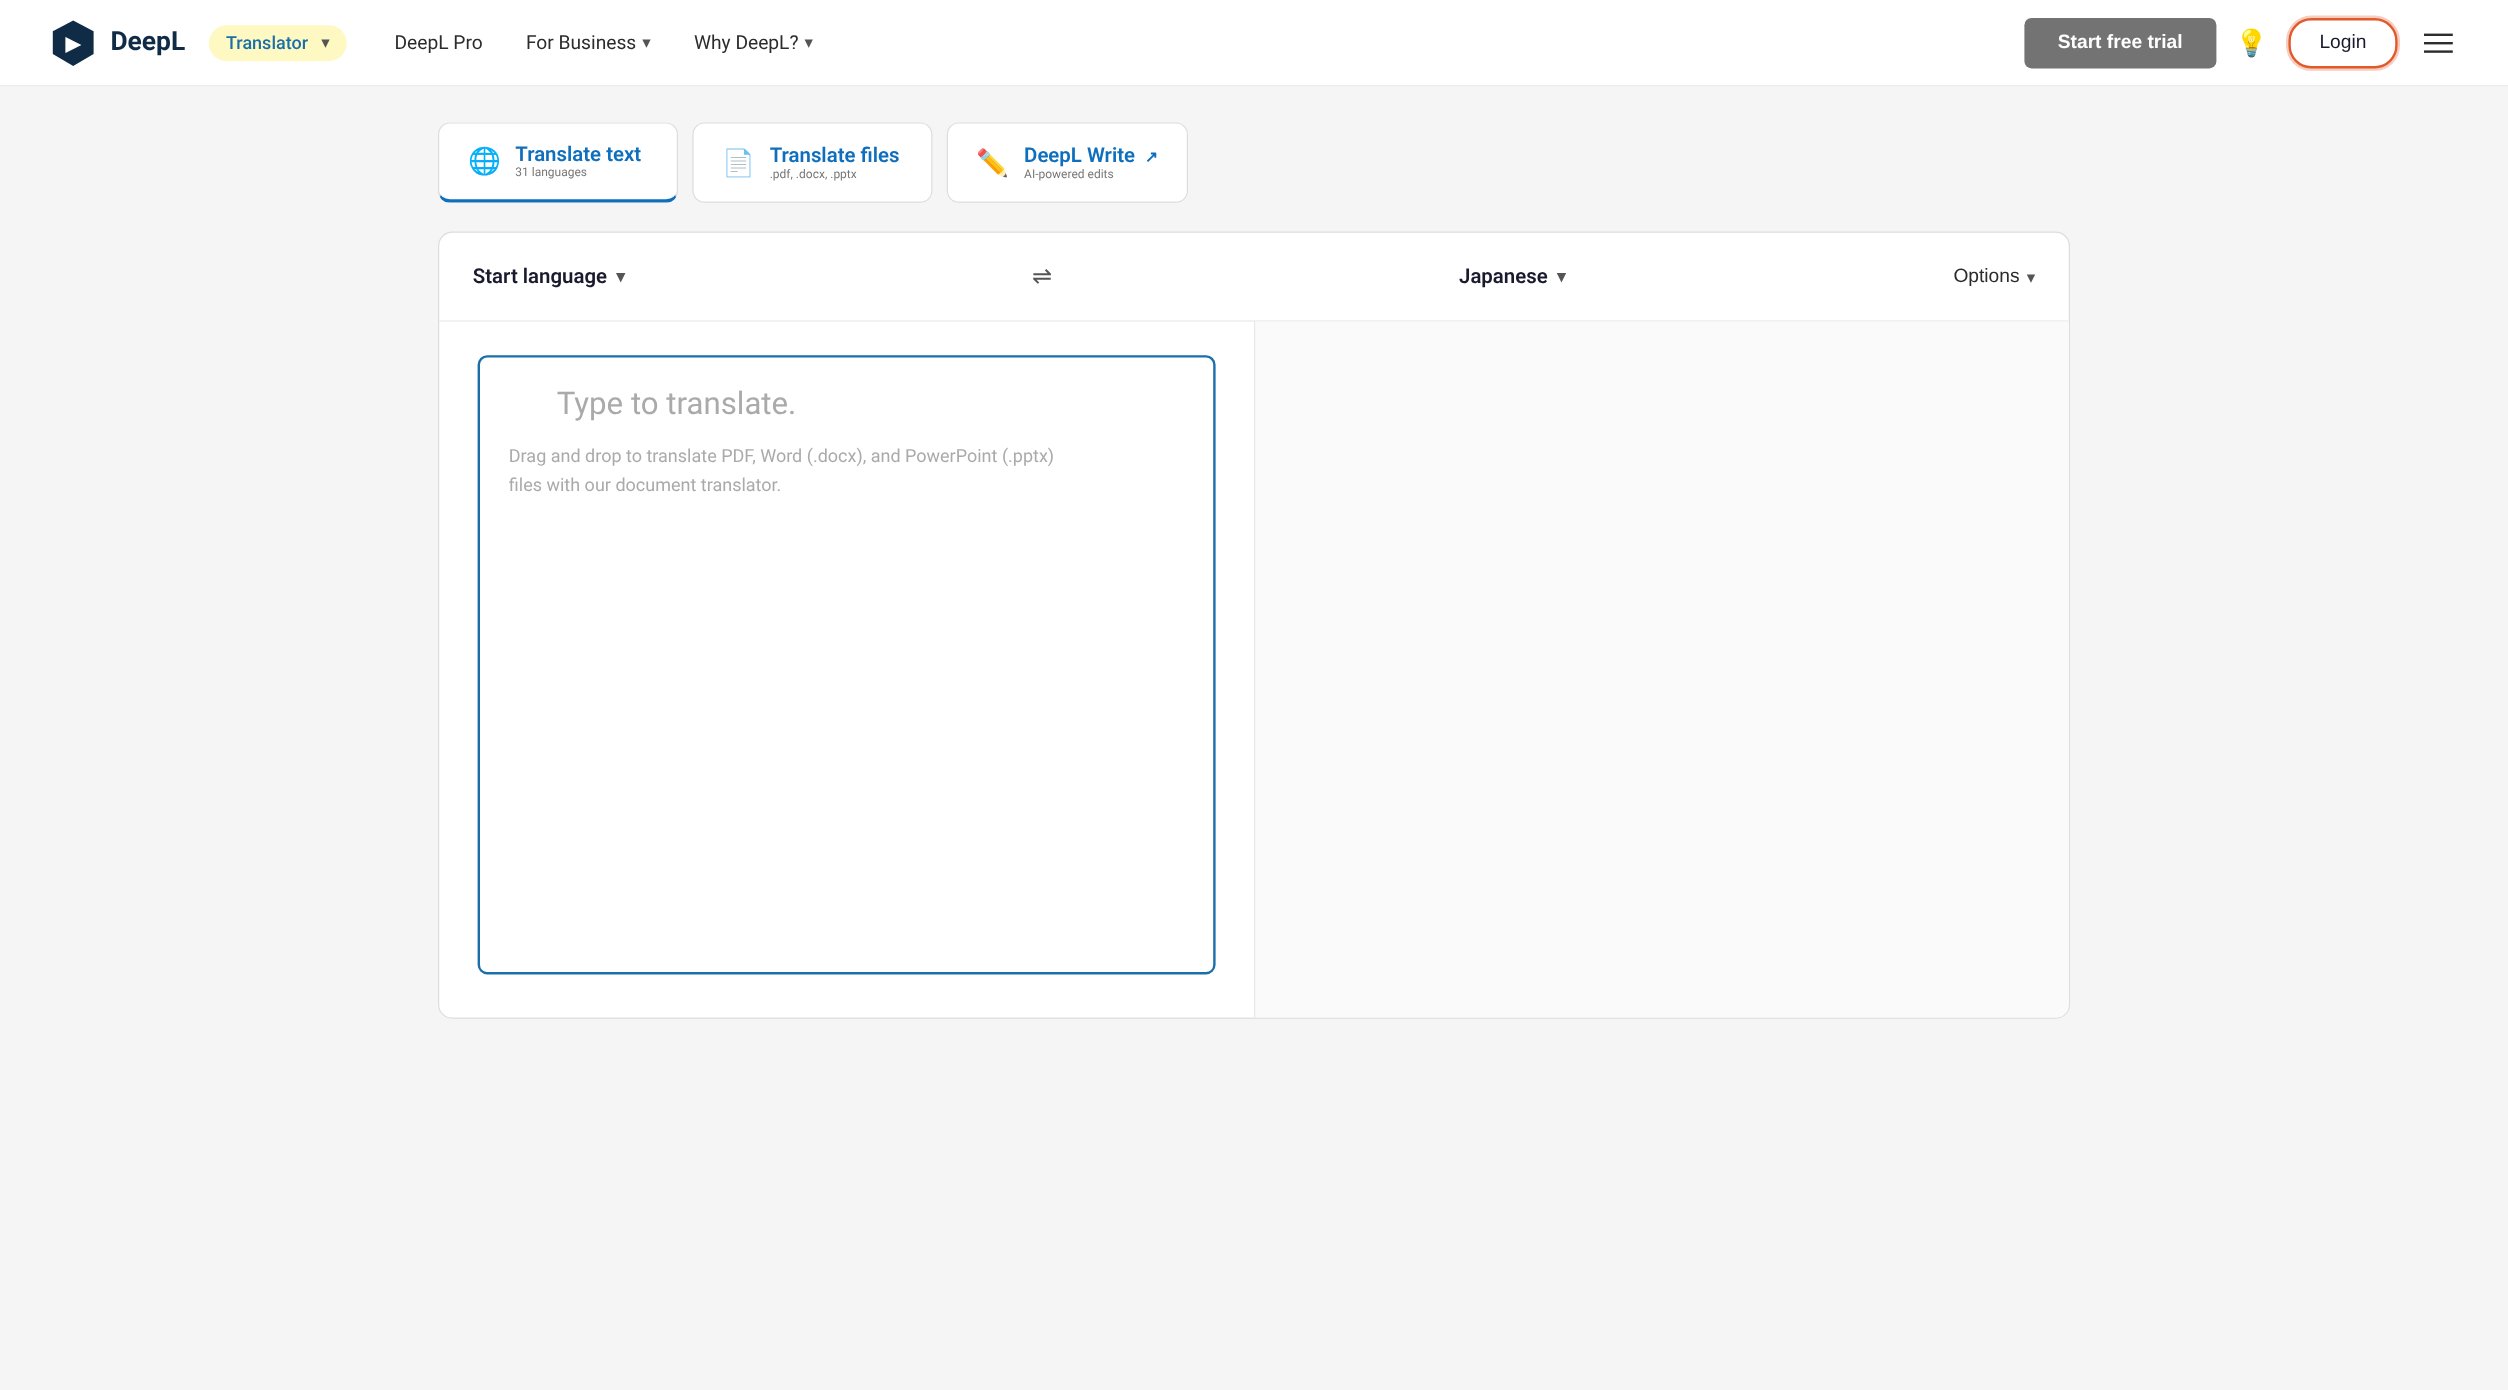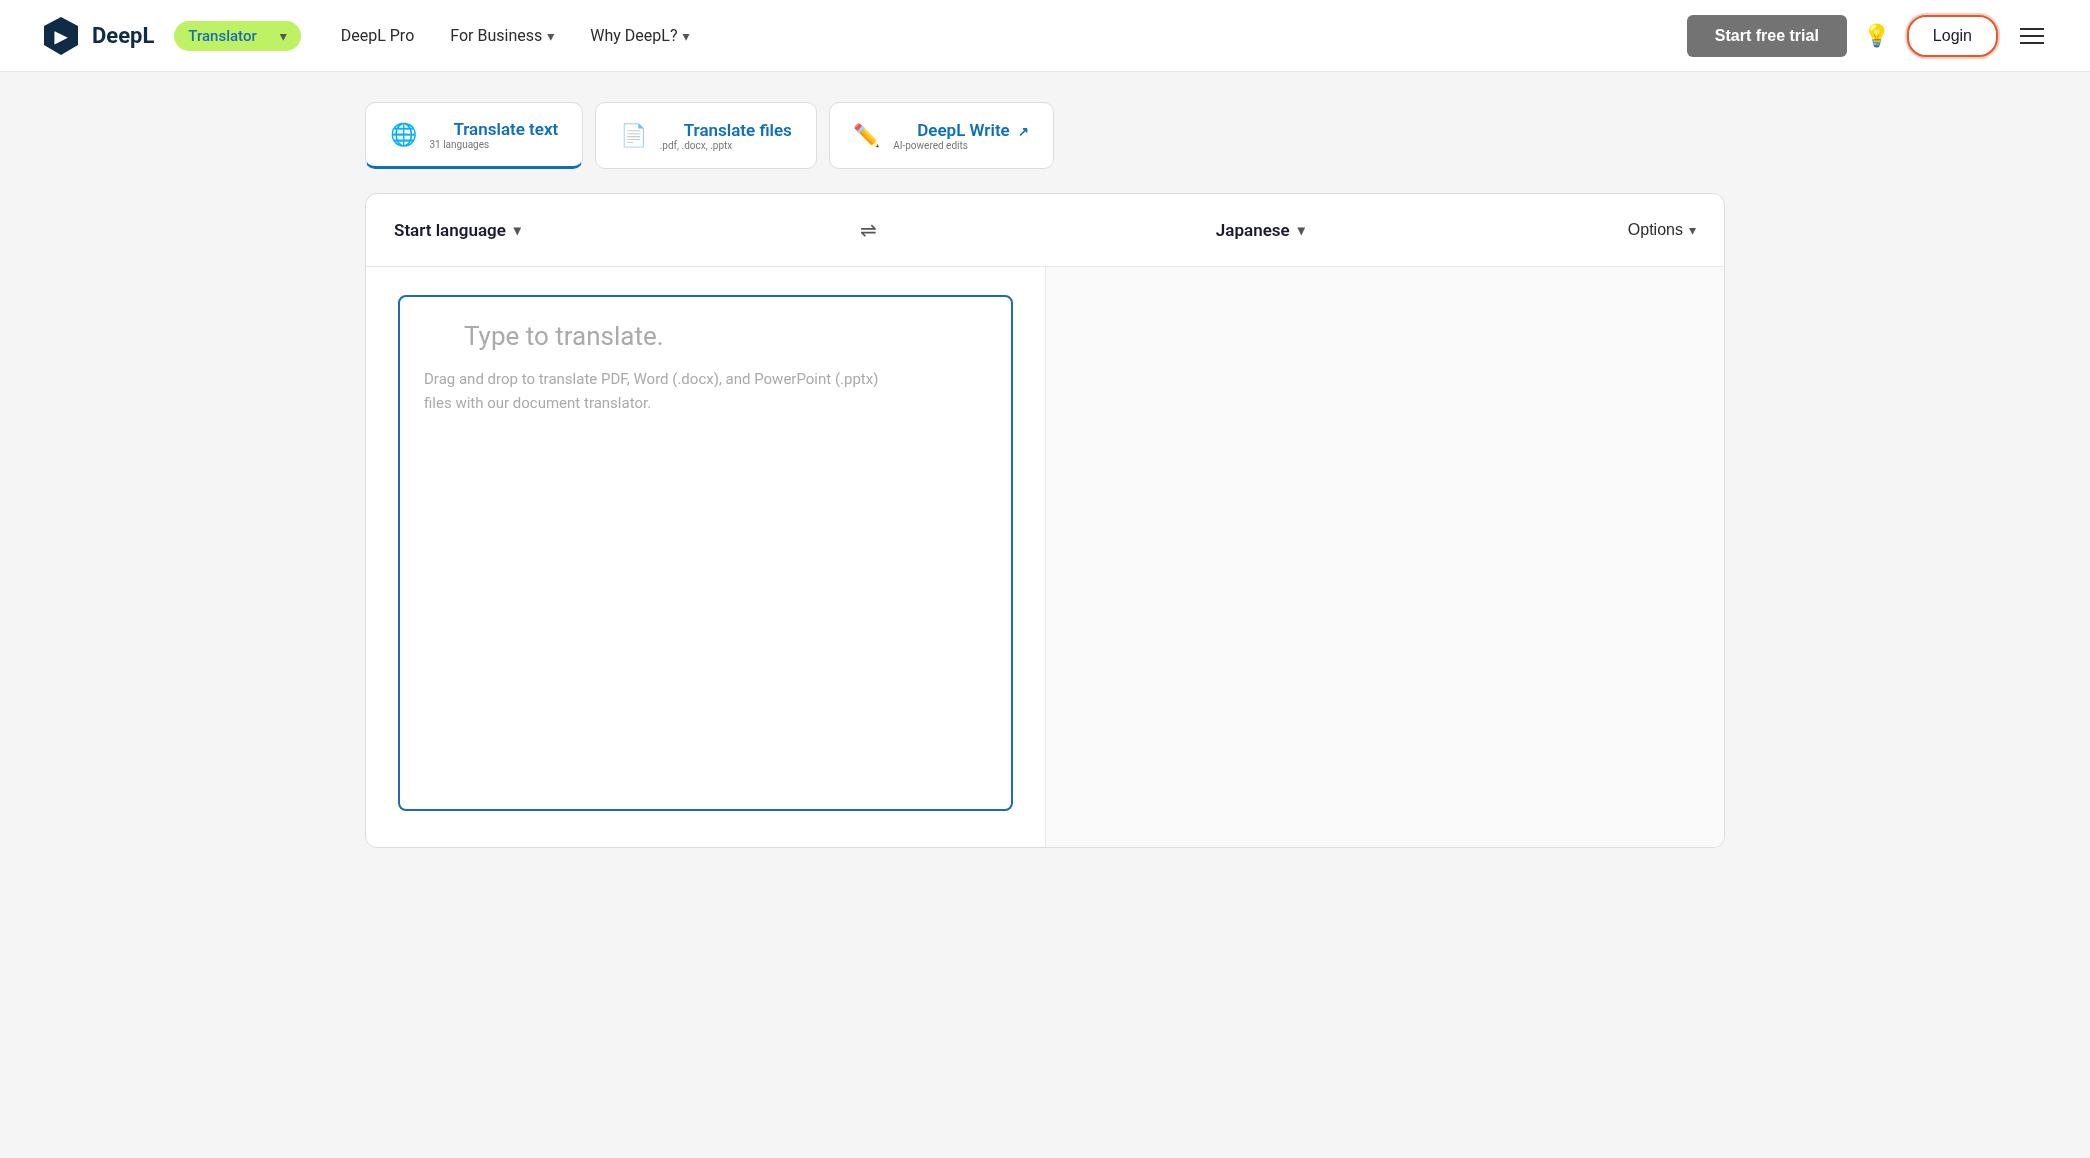--- a/index.html
+++ b/index.html
@@ -33,29 +33,29 @@
       height: 42px;
     }
 
     .logo-text {
       font-size: 22px;
       font-weight: 700;
       color: #0f2b46;
     }
 
     .translator-pill {
-      background: #bef264;
+      background: #fef9c3;
       color: #1a6fa8;
       border-radius: 20px;
       padding: 6px 14px;
       font-size: 15px;
       font-weight: 500;
       display: flex;
       align-items: center;
-      gap: 23px;
+      gap: 11px;
       cursor: pointer;
       margin-right: 40px;
     }
 
     .nav-links {
       display: flex;
       align-items: center;
       gap: 36px;
       flex: 1;
     }
@@ -163,21 +163,20 @@
 
     .tab-icon {
       font-size: 22px;
       color: #0f6fbd;
     }
 
     .tab-text-main {
       font-size: 17px;
       font-weight: 600;
       color: #1a1a2e;
-      margin-left: 24px;
     }
 
     .tab.active .tab-text-main {
       color: #0f6fbd;
     }
 
     .tab-text-sub {
       font-size: 10px;
       color: #777;
     }

